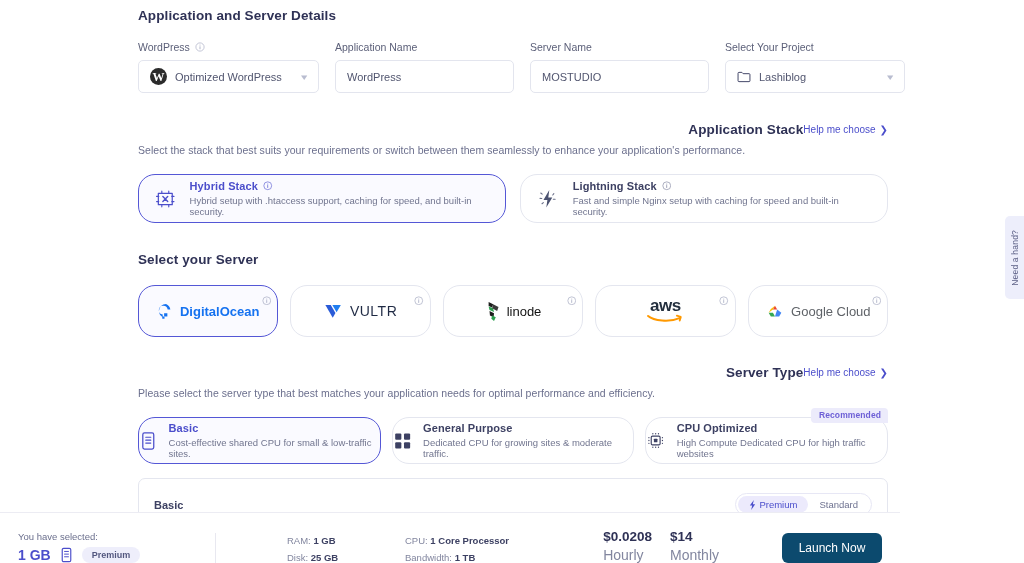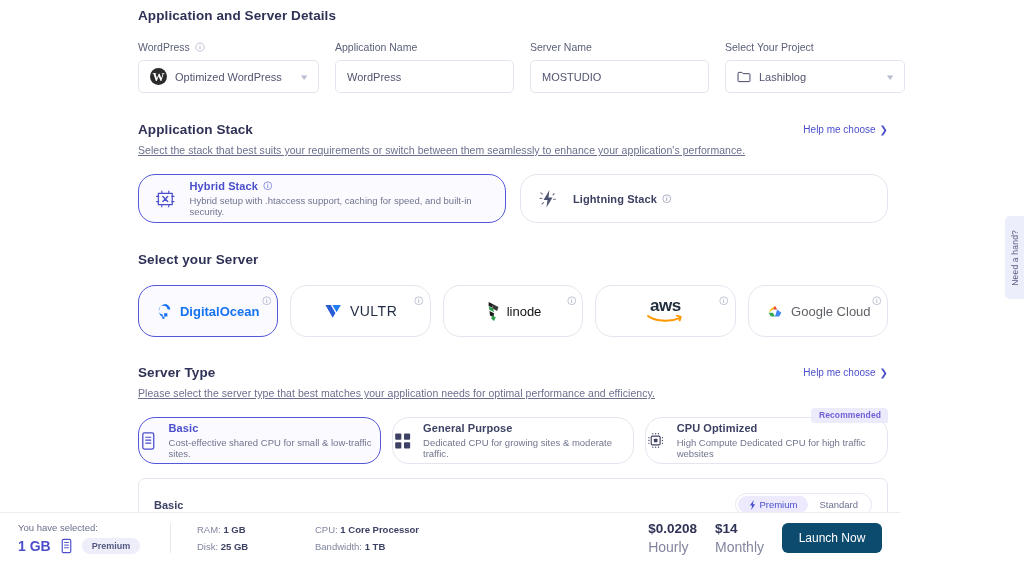--- a/index.html
+++ b/index.html
@@ -28,26 +28,25 @@
     font-size: 13.5px;
     font-weight: bold;
     color: #2f3256;
     letter-spacing: .1px;
   }
   .section-sub {
     font-size: 10.5px;
     color: #6b6f8d;
     margin-top: 7px;
     letter-spacing: .05px;
-    text-decoration: underline;
   }
   .head-row {
     display: flex;
     align-items: center;
-    justify-content: space-between;
+    justify-content: flex-end;
   }
   .help-link {
     display: flex;
     align-items: center;
     gap: 4px;
     font-size: 10px;
     color: #4b4ecb;
     cursor: pointer;
     white-space: nowrap;
   }
@@ -209,21 +208,22 @@
   .seg-item.on { background: #eceafc; color: #4b4ecb; }
 
   
   .footer {
     position: absolute;
     left: 0; bottom: 0;
     width: 900px; height: 51px;
     background: #fff;
     border-top: 1px solid #ececf3;
     display: flex;
-    align-items: center;
+    align-items: flex-end;
+    gap: 45px;
   }
   .f-sel { padding-left: 18px; width: 170px; }
   .f-sel .lbl { font-size: 9.5px; color: #6b6f8d; }
   .f-sel .row2 { display: flex; align-items: center; gap: 9px; margin-top: 5px; }
   .f-sel .size { font-size: 14px; font-weight: bold; color: #4b4ecb; }
   .pill {
     background: #eeeefb; color: #53577f;
     font-size: 9px; font-weight: bold;
     border-radius: 10px; padding: 3px 10px;
   }
@@ -379,20 +379,21 @@
         </svg>
         <div class="stack-text">
           <div class="t">
             <span>Lightning Stack</span>
             <svg width="9.5" height="9.5" viewBox="0 0 16 16">
               <circle cx="8" cy="8" r="6.6" fill="none" stroke="#8d91a9" stroke-width="1.2"></circle>
               <circle cx="8" cy="4.9" r=".9" fill="#8d91a9"></circle>
               <rect x="7.3" y="6.6" width="1.4" height="5" rx=".6" fill="#8d91a9"></rect>
             </svg>
           </div>
+          <div class="d">Fast and simple Nginx setup with caching for speed and built-in security.</div>
         </div>
       </div>
     </div>
 
     <div class="section-title" style="margin-top:29px;">Select your Server</div>
 
     <div class="card-row prov-row">
 
       <div class="card prov-card sel">
         <span class="info-tr">

